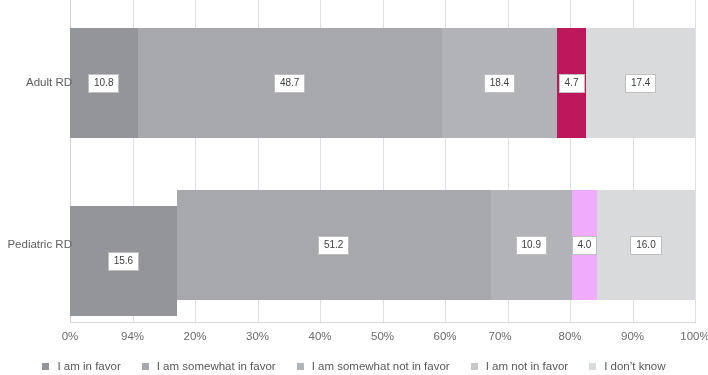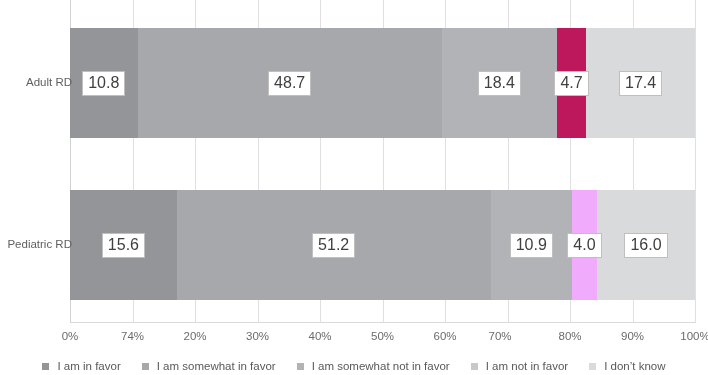--- a/index.html
+++ b/index.html
@@ -76,21 +76,21 @@
     display: flex;
     align-items: center;
     justify-content: center;
     box-sizing: border-box;
   }
 
   .data-label {
     background: #ffffff;
     border: 1px solid #bfbfbf;
     color: #404040;
-    font-size: 16px;
+    font-size: 10px;
     line-height: 1;
     padding: 3px 5px 4px 5px;
     white-space: nowrap;
     z-index: 3;
   }
 
   
   .cat-label {
     position: absolute;
     right: 636px;
@@ -181,21 +181,21 @@
             <span class="data-label">18.4</span>
           </div>
           <div class="segment" style="width: 29.375px; background: #be185d;">
             <span class="data-label">4.7</span>
           </div>
           <div class="segment" style="width: 108.75px; background: rgb(217, 218, 219);">
             <span class="data-label">17.4</span>
           </div>
         </div>
         <div class="bar-row row-1">
-          <div class="segment" style="width: 109px; background: rgb(147, 149, 152);">
+          <div class="segment" style="width: 109px; background: rgb(147, 149, 152); margin-top: 16px;">
             <span class="data-label">15.6</span>
           </div>
           <div class="segment" style="width: 320px; background: rgb(166, 168, 171);">
             <span class="data-label">51.2</span>
           </div>
           <div class="segment" style="width: 83.125px; background: rgb(177, 179, 182);">
             <span class="data-label">10.9</span>
           </div>
           <div class="segment" style="width: 25px; background: #f0abfc;">
             <span class="data-label">4.0</span>
@@ -209,21 +209,21 @@
 
   <div class="axis-line"></div>
 
   <div id="cat-labels">
       <div class="cat-label cat-0">Adult RD</div>
       <div class="cat-label cat-1">Pediatric RD</div>
     </div>
 
   <div class="tick-labels" id="tick-labels">
       <div class="tick-label" style="left: 70px;">0%</div>
-      <div class="tick-label" style="left: 132.5px;">74%</div>
+      <div class="tick-label" style="left: 132.5px;">94%</div>
       <div class="tick-label" style="left: 195px;">20%</div>
       <div class="tick-label" style="left: 257.5px;">30%</div>
       <div class="tick-label" style="left: 320px;">40%</div>
       <div class="tick-label" style="left: 382.5px;">50%</div>
       <div class="tick-label" style="left: 445px;">60%</div>
       <div class="tick-label" style="left: 500px;">70%</div>
       <div class="tick-label" style="left: 570px;">80%</div>
       <div class="tick-label" style="left: 632.5px;">90%</div>
       <div class="tick-label" style="left: 695px;">100%</div>
     </div>

